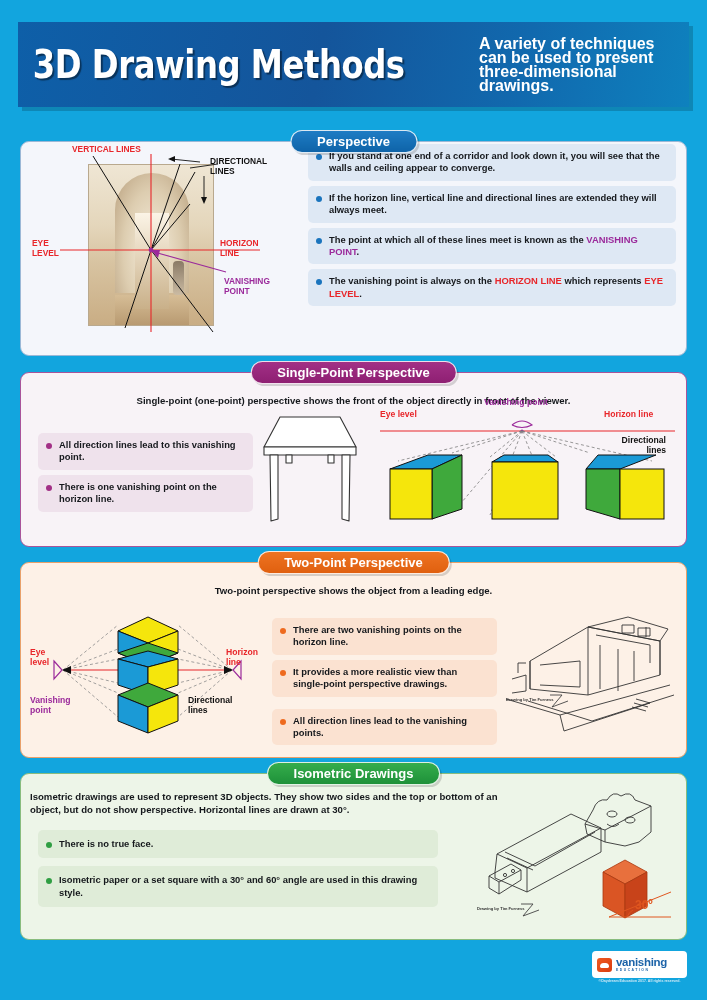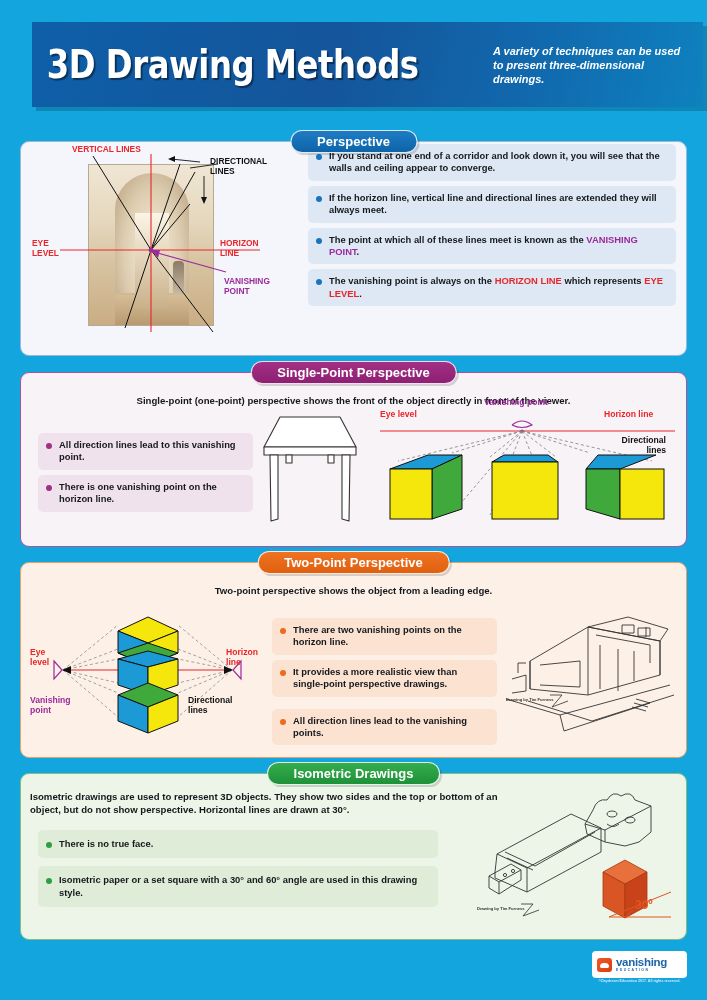--- a/index.html
+++ b/index.html
@@ -9,44 +9,43 @@
     font-family: "Liberation Sans", sans-serif;
     overflow: hidden;
   }
   .poster { position: relative; width: 707px; height: 1000px; background: #12A5DE; }
 
   
   .header {
     position: absolute; left: 18px; top: 22px; width: 671px; height: 85px;
     background: linear-gradient(100deg, #0E5FA8 0%, #14559B 45%, #1169AE 75%, #0E81BE 100%);
     box-shadow: 4px 4px 0 rgba(0,0,0,0.18);
-    display: flex; align-items: center; margin-left: 14px;
+    display: flex; align-items: center;
   }
   .header-title {
     color: #ffffff;
     font-family: "DejaVu Sans", sans-serif;
     font-weight: bold;
     font-size: 39px;
     letter-spacing: -0.5px;
     font-stretch: condensed;
     padding-left: 16px;
     text-shadow: 2px 2px 1px rgba(0,0,0,0.45);
     transform: scaleX(0.92);
     transform-origin: left center;
     white-space: nowrap;
   }
   .header-sub {
     color: #ffffff;
-    font-size: 11px;
+    font-size: 16px;
     font-weight: bold;
     line-height: 14px;
     margin-left: auto;
     padding-right: 18px;
     width: 210px;
-    font-style: italic;
   }
 
   
   .section { position: absolute; left: 20px; width: 667px; }
   .badge {
     position: absolute; left: 50%; top: 0; transform: translateX(-50%);
     height: 23px; padding: 0 26px; border-radius: 12px;
     display: flex; align-items: center; justify-content: center;
     color: #fff; font-weight: bold; font-size: 13px; white-space: nowrap;
     z-index: 5; box-shadow: 2px 2px 0 rgba(0,0,0,0.15);

